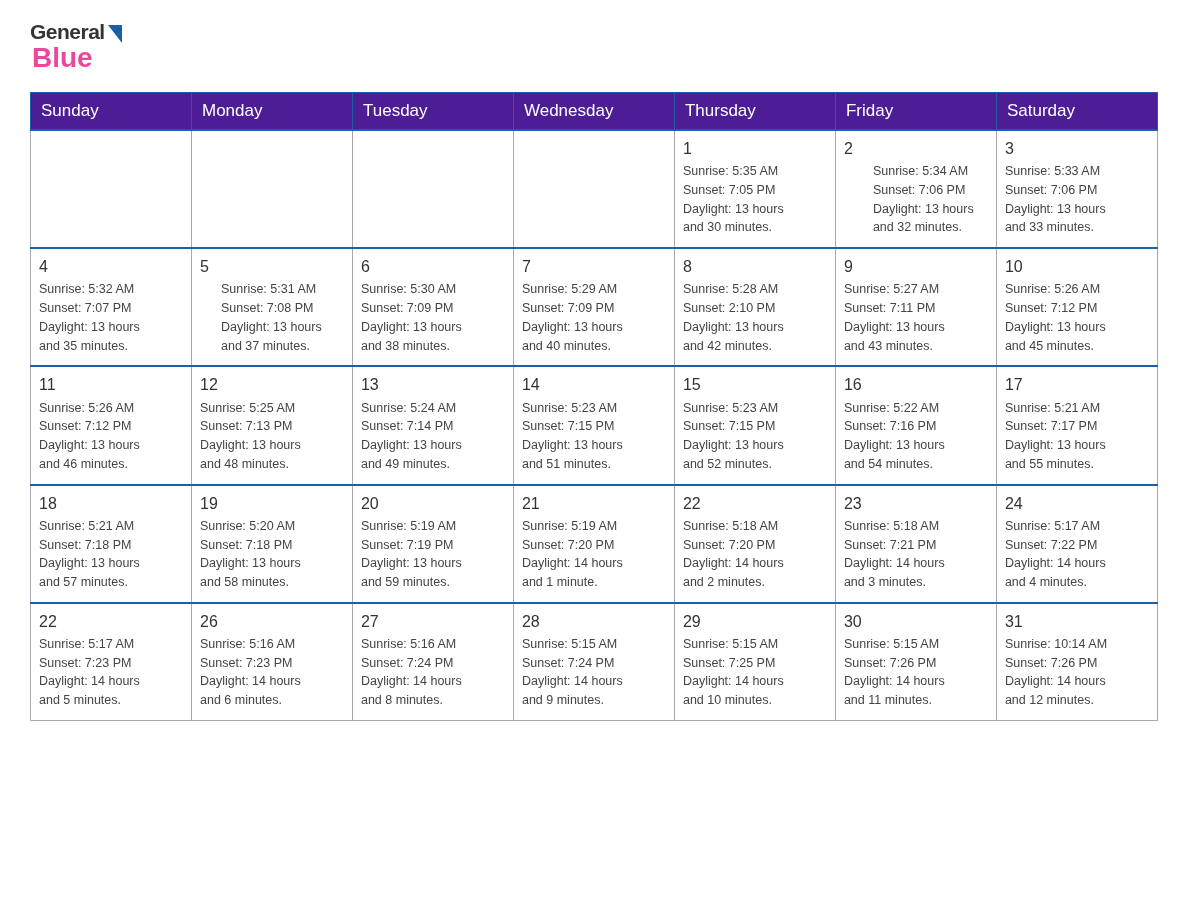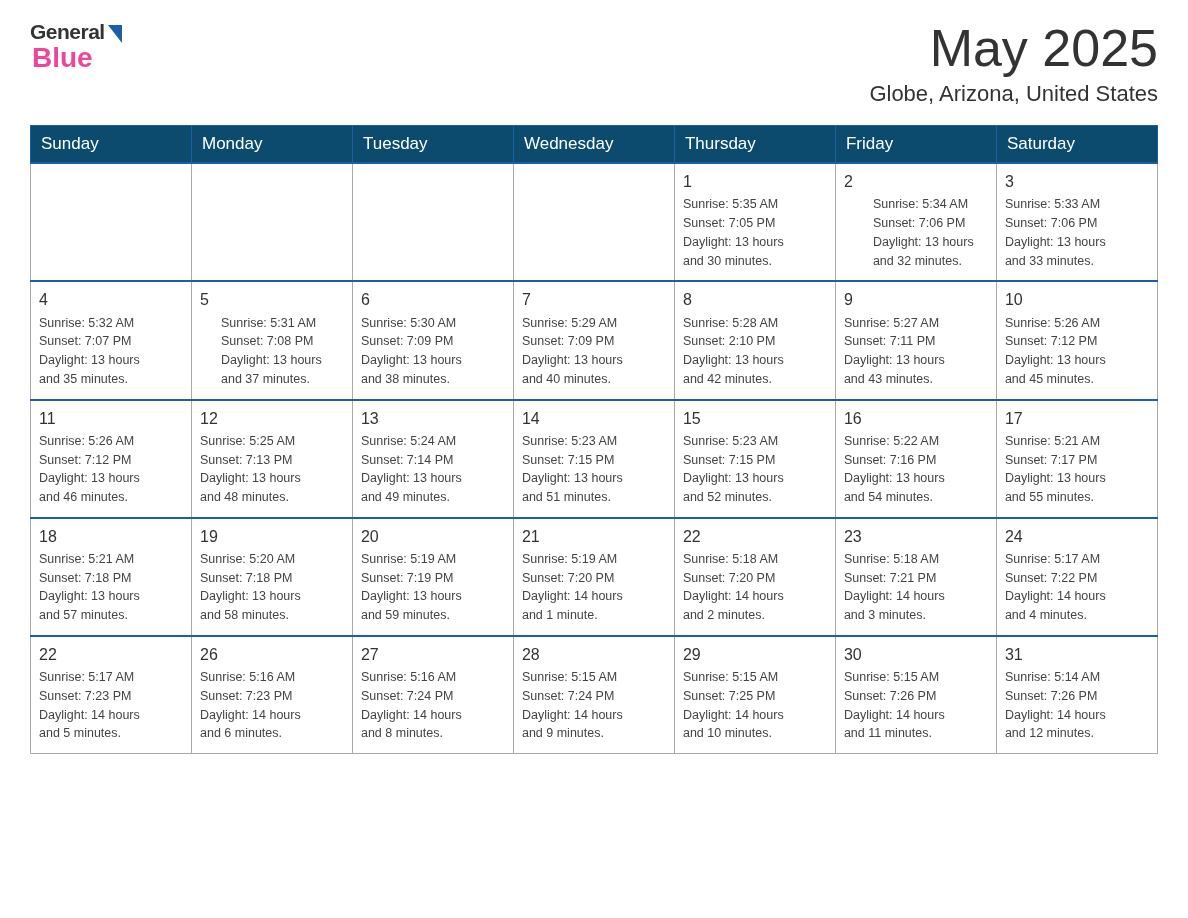--- a/index.html
+++ b/index.html
@@ -61,21 +61,21 @@
       font-size: 22px;
       color: #333;
       margin-top: 4px;
     }
     .calendar {
       width: 100%;
       border-collapse: collapse;
       border: 1px solid #aaa;
     }
     .calendar th {
-      background-color: #0c4a6e;
+      background-color: #4c1d95;
       color: #fff;
       font-size: 17px;
       font-weight: normal;
       padding: 8px 10px;
       text-align: left;
       border: 1px solid #1a5fa8;
     }
     .calendar td {
       width: 14.285%;
       vertical-align: top;
@@ -106,24 +106,20 @@
 </head>
 <body>
 
 <div class="header">
   <div class="logo">
     <div class="logo-top">
       <span class="logo-general">General</span>
       <div class="logo-arrow"></div>
     </div>
     <span class="logo-blue">Blue</span>
-  </div>
-  <div class="title-block">
-    <div class="month-year">May 2025</div>
-    <div class="location">Globe, Arizona, United States</div>
   </div>
 </div>
 
 <table class="calendar">
   <thead>
     <tr>
     <th>Sunday</th>
         <th>Monday</th>
         <th>Tuesday</th>
         <th>Wednesday</th>
@@ -351,20 +347,20 @@
         </td>
         <td>
           <div class="day-number">30</div>
           <div class="day-info" style="white-space: pre-line;">Sunrise: 5:15 AM
 Sunset: 7:26 PM
 Daylight: 14 hours
 and 11 minutes.</div>
         </td>
         <td>
           <div class="day-number">31</div>
-          <div class="day-info" style="white-space: pre-line;">Sunrise: 5:14 AM
+          <div class="day-info" style="white-space: pre-line;">Sunrise: 10:14 AM
 Sunset: 7:26 PM
 Daylight: 14 hours
 and 12 minutes.</div>
         </td>
       </tr>
     </tbody>
 </table>
 
 </body></html>

